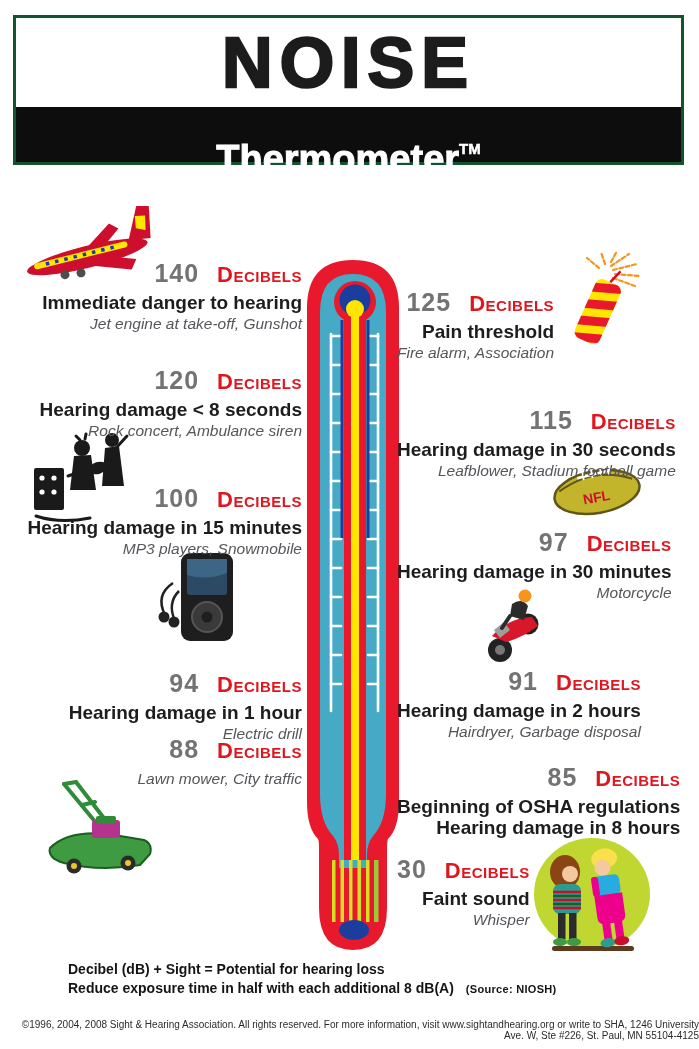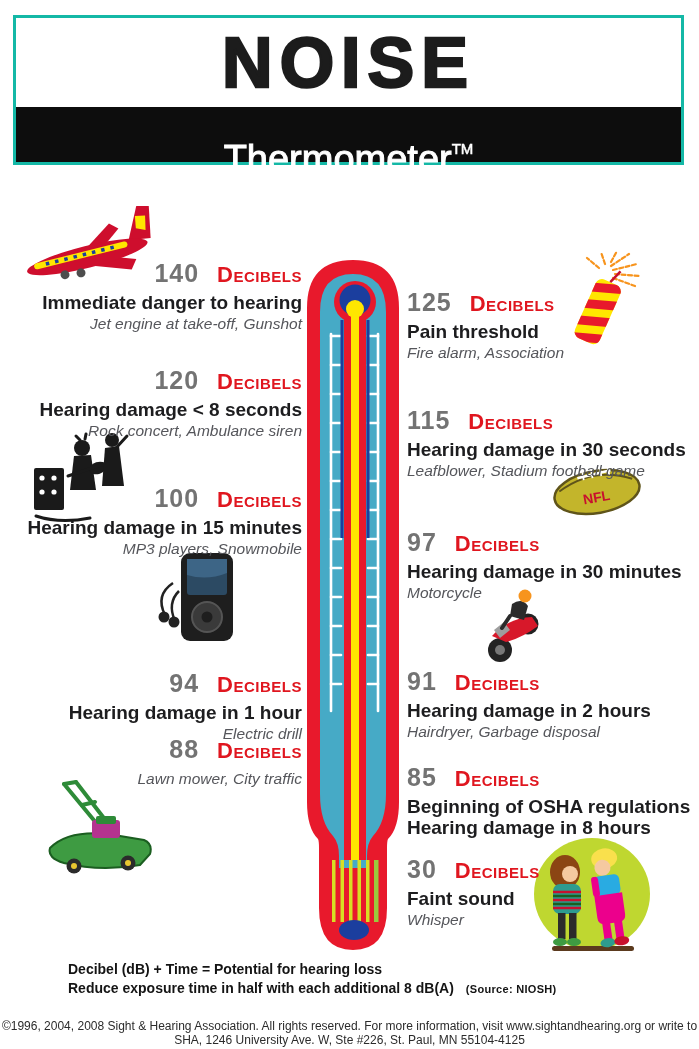--- a/index.html
+++ b/index.html
@@ -4,60 +4,60 @@
 <style>
   html,body { margin:0; padding:0; background:#ffffff; }
   .page {
     position:relative; width:699px; height:1049px; background:#fff;
     font-family:"Liberation Sans", sans-serif; overflow:hidden;
   }
 
   
   .header {
     position:absolute; left:13px; top:15px; width:665px; height:144px;
-    border:3px solid #14b8a6; display:flex; flex-direction:column; background:#fff;
+    border:3px solid #14532d; display:flex; flex-direction:column; background:#fff;
   }
   .header-title-area { flex:1; display:flex; align-items:center; justify-content:center; }
   .header-title {
     font-size:70px; font-weight:bold; color:#1c1c1c; letter-spacing:7px;
     -webkit-text-stroke:2.5px #1c1c1c; line-height:1;
   }
   .header-bar {
     height:55px; background:#0d0d0d; display:flex; align-items:center; justify-content:center;
   }
   .header-subtitle {
-    color:#fff; font-size:38px; font-weight:normal; -webkit-text-stroke:1px #fff; line-height:1;margin-top:48px;
+    color:#fff; font-size:38px; font-weight:bold; -webkit-text-stroke:1px #fff; line-height:1;margin-top:48px;
   }
   .header-subtitle sup { font-size:15px; -webkit-text-stroke:0.5px #fff; vertical-align:18px; }
 
   
   .entry { position:absolute; white-space:nowrap; }
   .entry.left  { right:397px; text-align:right; }
-  .entry.right { left:407px;  text-align:left; }
+  .entry.right { left:397px;  text-align:right; }
   .db-heading { line-height:24px; margin-bottom:3px; }
   .db-num  { font-size:25px; font-weight:bold; color:#737373; letter-spacing:1px; }
   .db-word {
     display:inline-block; font-size:15px; font-weight:bold; color:#E0161F;
     text-transform:uppercase; letter-spacing:0.5px; margin-left:18px;
   }
   .db-word::first-letter { font-size:22px; }
   .desc    { font-weight:bold; font-size:19px; color:#1d1d1f; line-height:21px; }
   .example { font-style:italic; font-size:15.5px; color:#55565b; line-height:21px; }
 
   
   .thermo { position:absolute; left:303px; top:256px; width:100px; height:700px; }
   .clip { position:absolute; }
 
   
   .footnote { position:absolute; left:68px; top:960px; color:#141414; }
   .footnote .fline { font-weight:bold; font-size:14px; line-height:19px; }
   .footnote .fsource { font-weight:bold; font-size:11px; margin-left:12px; letter-spacing:0.3px; }
   .copyright {
-    position:absolute; left:0; right:0; top:1019px; text-align:center;
-    font-size:12px; color:#2b2b2b;
+    position:absolute; left:0; right:0; top:1019px; text-align:right;
+    font-size:10px; color:#2b2b2b;
   }
 </style>
 </head>
 <body>
 
 <div class="page">
 
   <div class="header">
     <div class="header-title-area">
       <div class="header-title">NOISE</div>
@@ -323,19 +323,19 @@
     <div class="desc">Hearing damage in 8 hours</div>
   </div>
 
   <div class="entry right" style="top:857px">
     <div class="db-heading"><span class="db-num">30</span><span class="db-word">Decibels</span></div>
     <div class="desc">Faint sound</div>
     <div class="example">Whisper</div>
   </div>
 
   <div class="footnote">
-    <div class="fline">Decibel (dB) + Time = Potential for hearing loss</div>
+    <div class="fline">Decibel (dB) + Sight = Potential for hearing loss</div>
     <div class="fline"><span>Reduce exposure time in half with each additional 8 dB(A)</span><span class="fsource">(Source: NIOSH)</span></div>
   </div>
 
   <div class="copyright">©1996, 2004, 2008 Sight &amp; Hearing Association. All rights reserved. For more information, visit www.sightandhearing.org or write to SHA, 1246 University Ave. W, Ste #226, St. Paul, MN 55104-4125</div>
 
 </div>
 
 </body></html>

